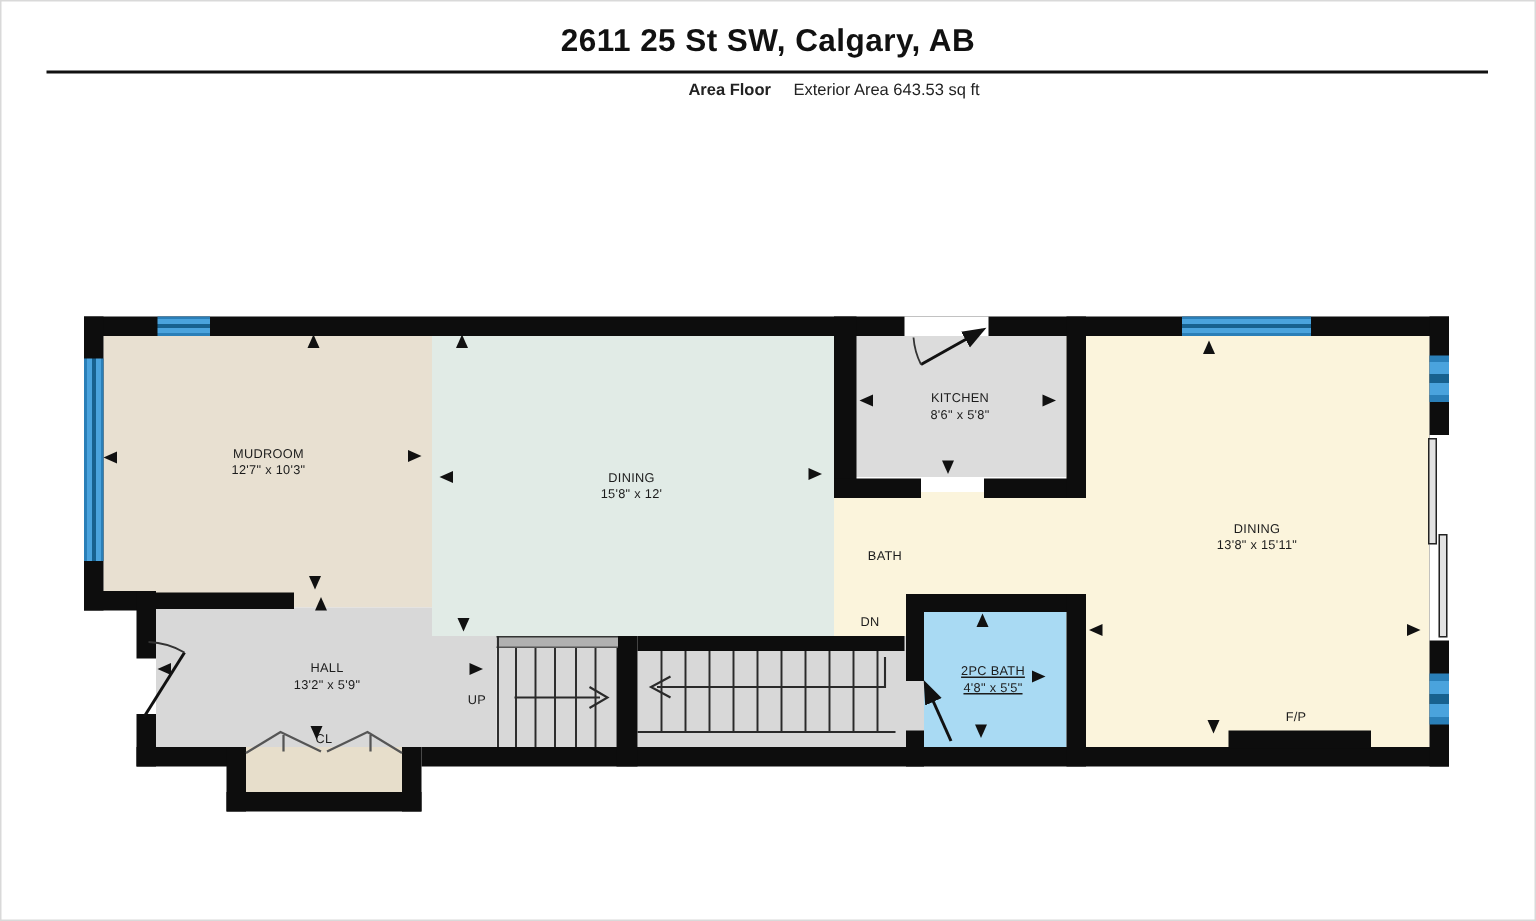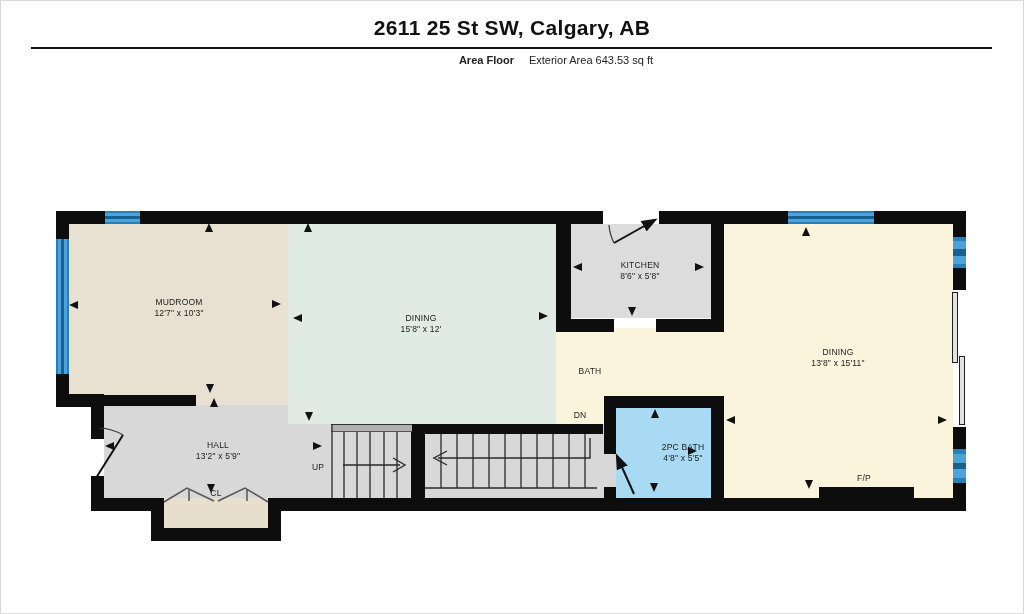--- a/index.html
+++ b/index.html
@@ -162,21 +162,21 @@
       <div>8'6" x 5'8"</div>
     </div>
     <div class="lbl" style="left:837px;top:357px;">
       <div>DINING</div>
       <div>13'8" x 15'11"</div>
     </div>
     <div class="lbl" style="left:217px;top:450px;">
       <div>HALL</div>
       <div>13'2" x 5'9"</div>
     </div>
-    <div class="lbl" style="left:682px;top:452px;">
+    <div class="lbl" style="left:661px;top:452px;text-decoration:underline;">
       <div>2PC BATH</div>
       <div>4'8" x 5'5"</div>
     </div>
     <div class="lbl" style="left:589px;top:370px;">BATH</div>
     <div class="lbl" style="left:579px;top:414px;">DN</div>
     <div class="lbl" style="left:317px;top:466px;">UP</div>
     <div class="lbl" style="left:215px;top:492px;">CL</div>
     <div class="lbl" style="left:863px;top:477px;">F/P</div>
 
     <div class="ar up" style="left:204px;top:222px;"></div>

